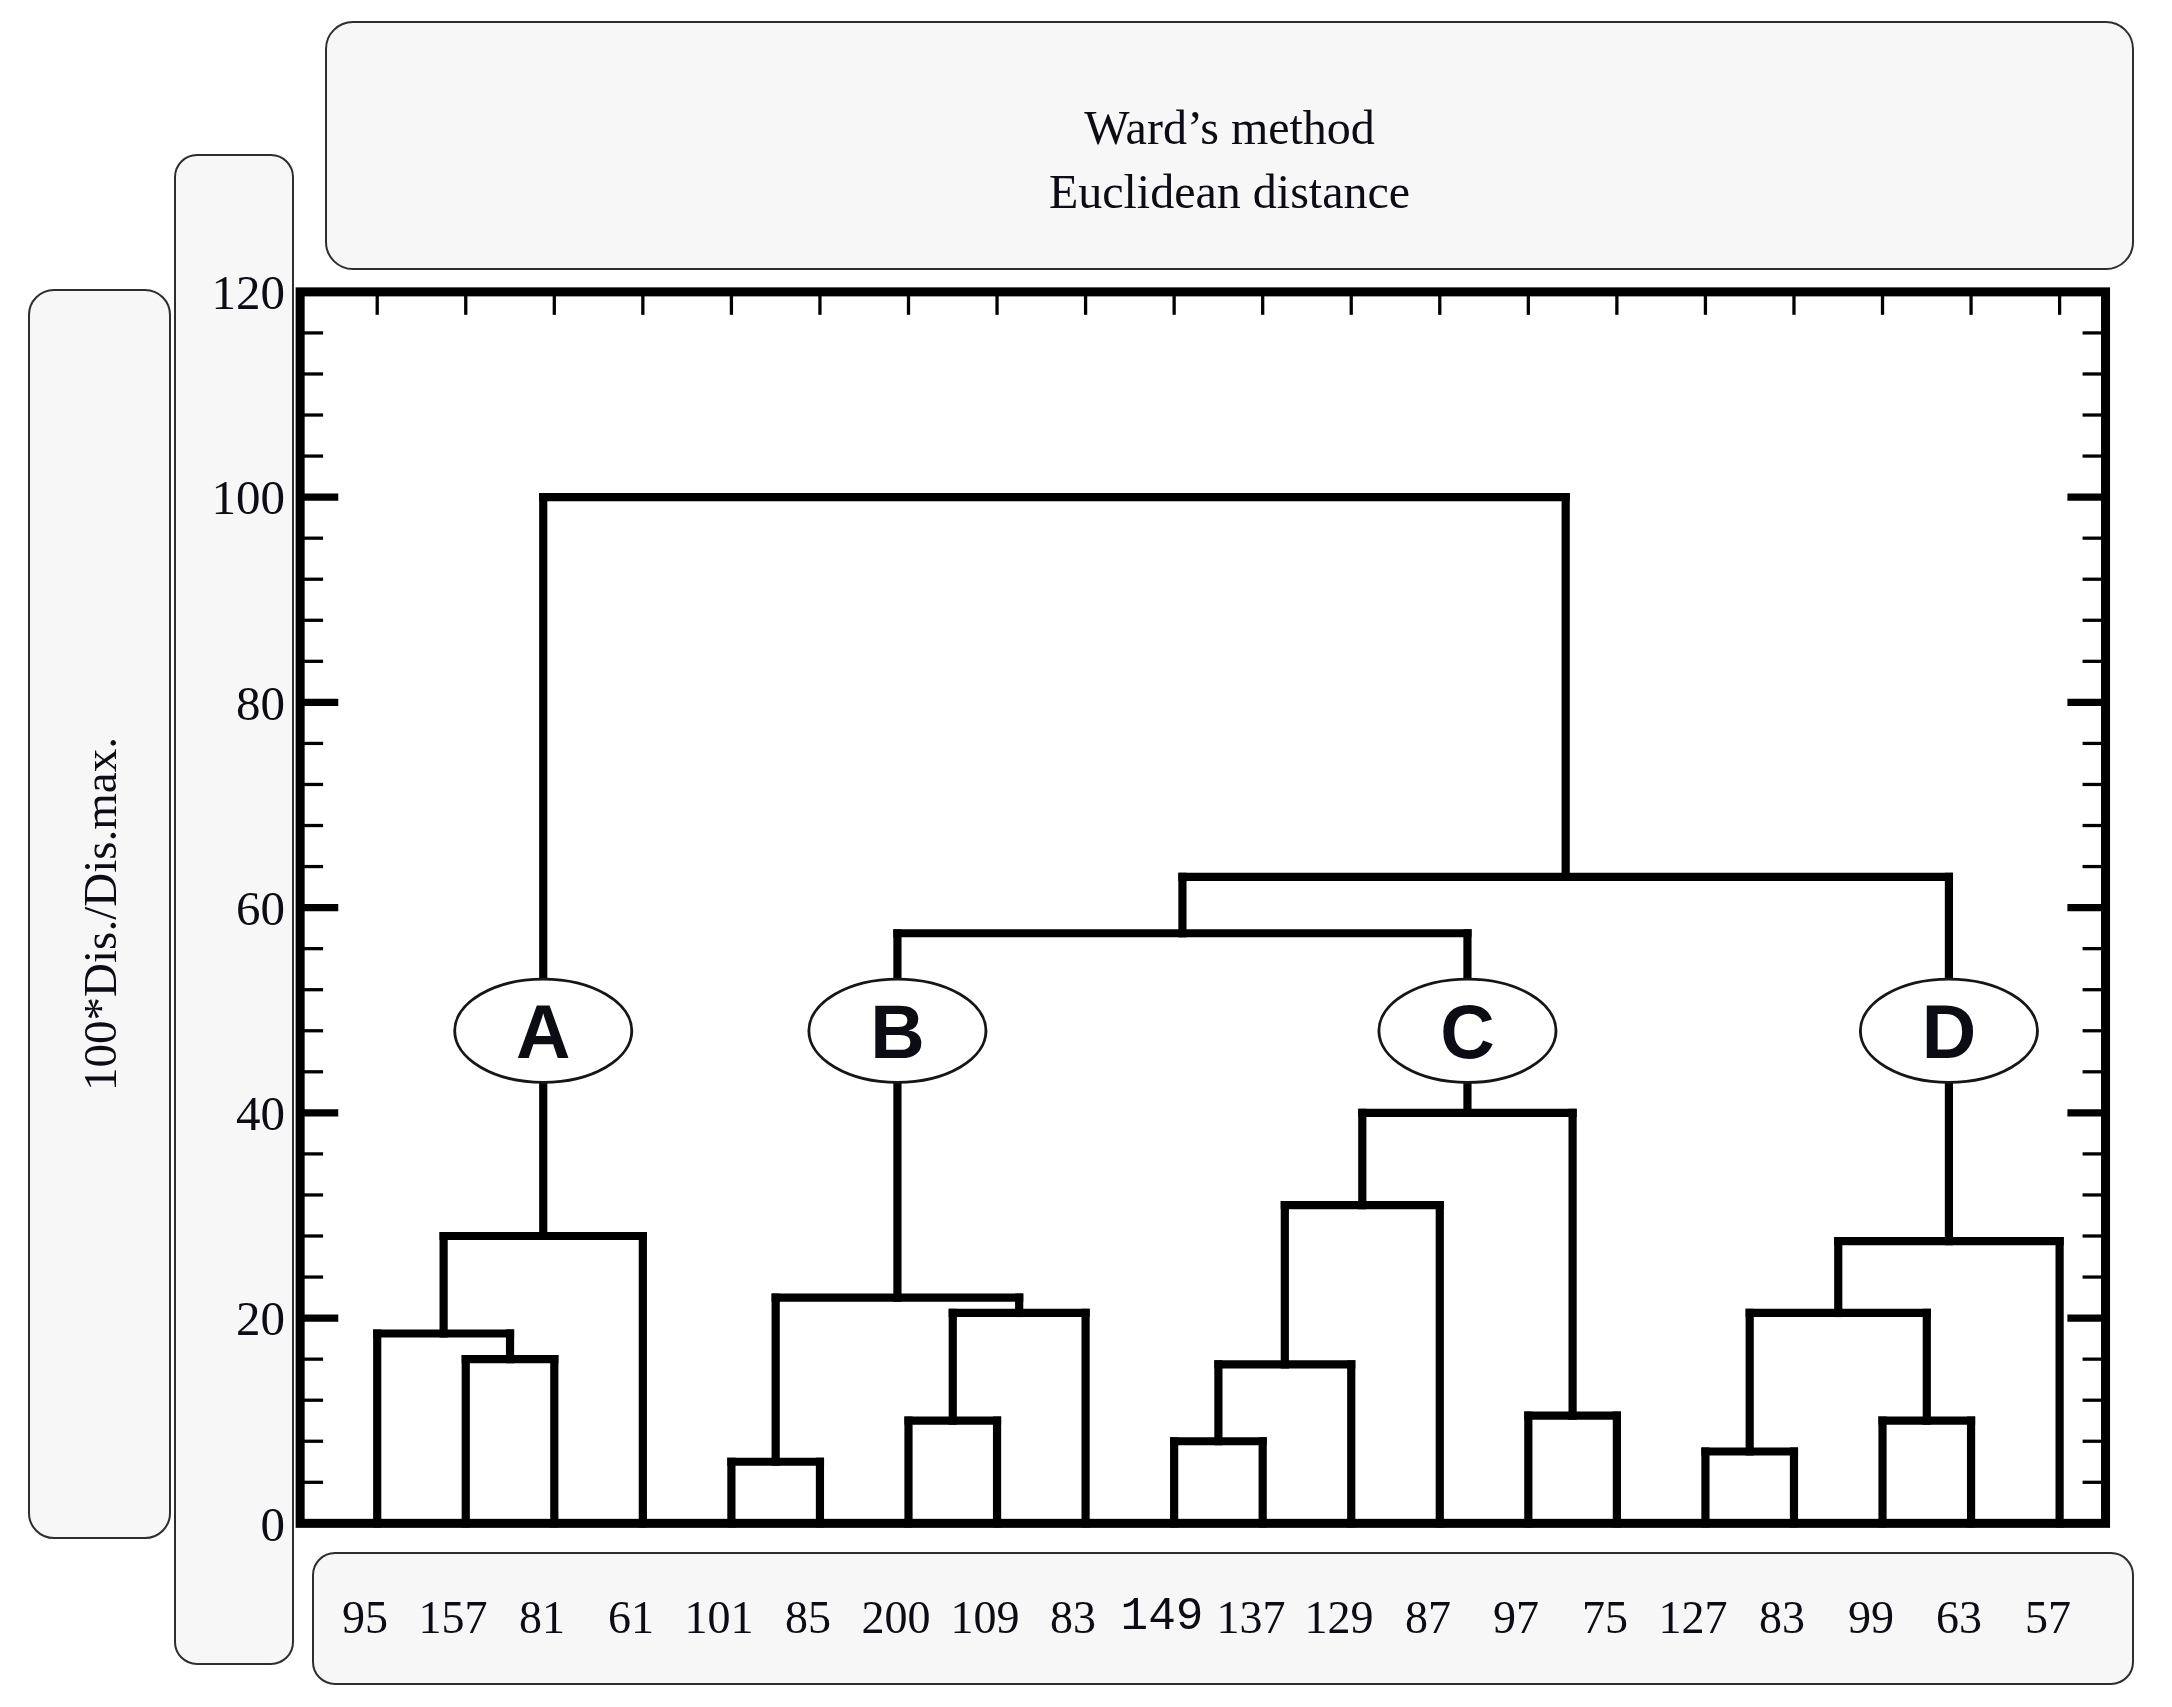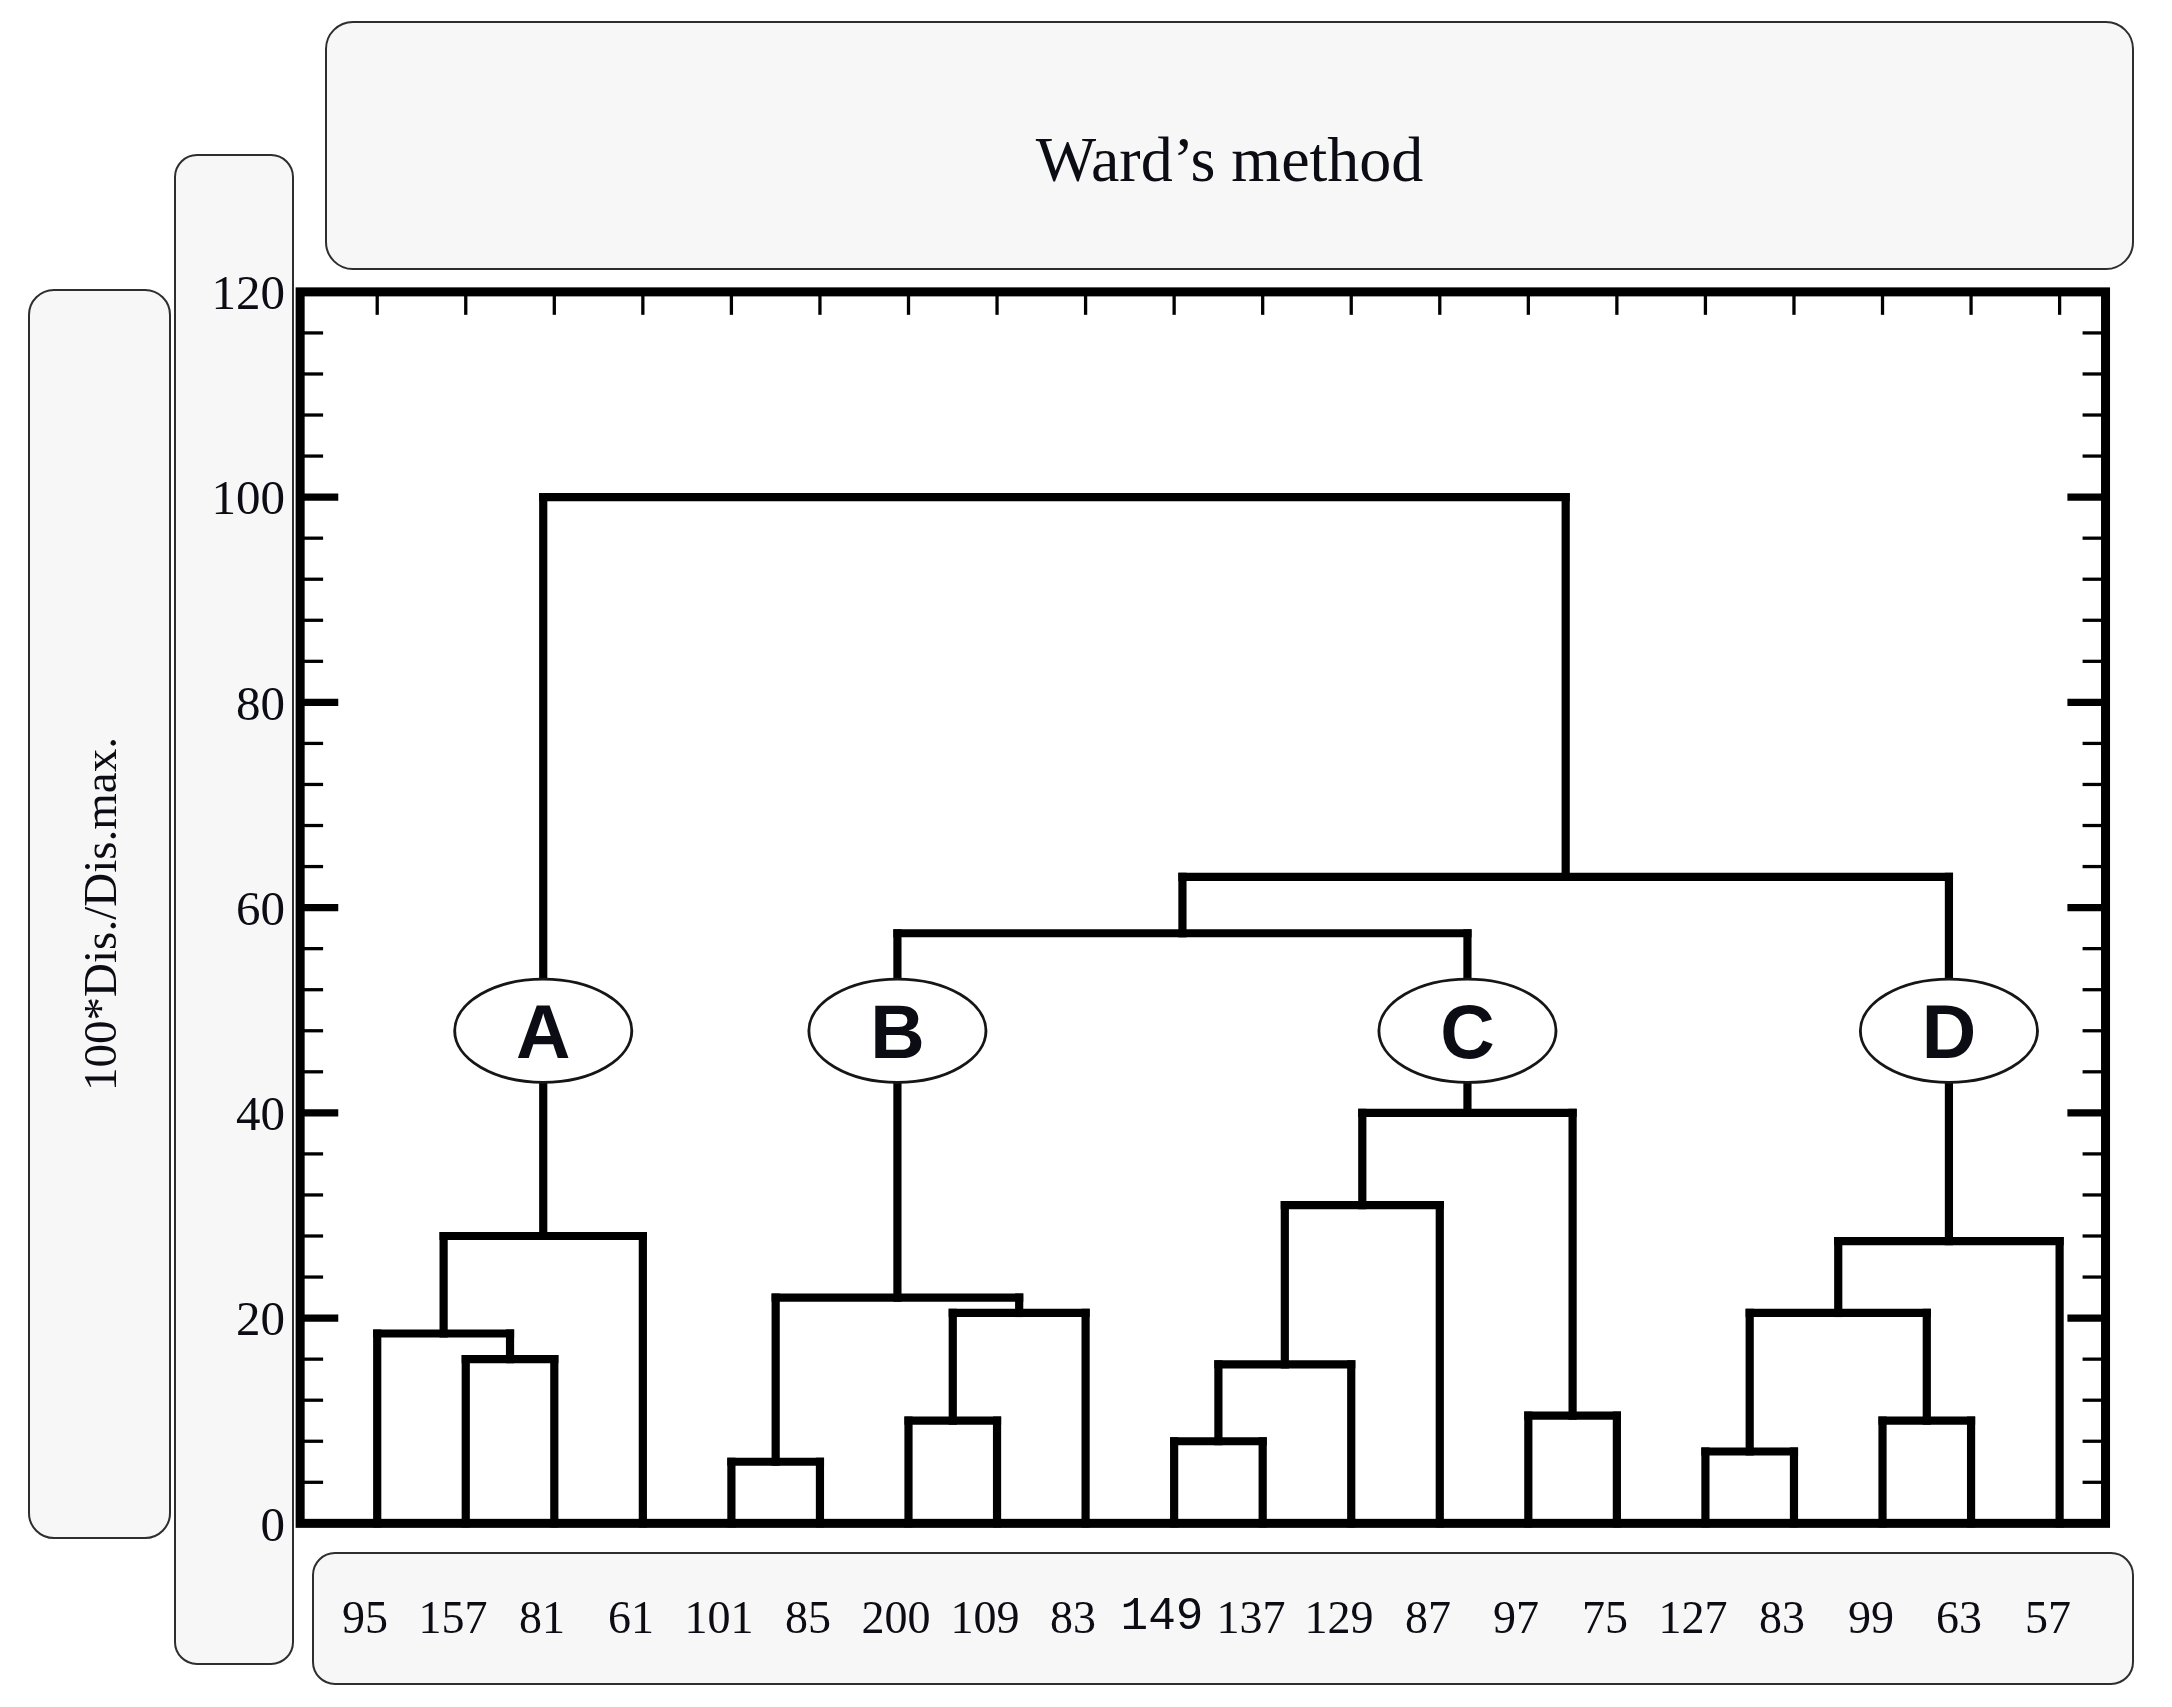--- a/index.html
+++ b/index.html
@@ -2,37 +2,38 @@
 <html style="font-size:13px"><head>
 <meta charset="utf-8">
 <style>
   html,body{margin:0;padding:0;background:#ffffff;}
   body{width:2172px;height:1707px;position:relative;overflow:hidden;
        font-family:"Liberation Serif","DejaVu Serif",serif;color:#0c0c14;}
   .rbox{position:absolute;background:#f7f7f7;border:2.5px solid #2e2e2e;box-sizing:border-box;}
   #title-box{left:325px;top:21.3px;width:1809px;height:249px;border-radius:28px;
              display:flex;flex-direction:column;align-items:center;justify-content:center;
              padding-top:28px;row-gap:13px;}
-  .title-line{font-size:64px;line-height:51px;white-space:nowrap;}
+  .title-line{font-size:48px;line-height:51px;white-space:nowrap;}
   #ylabel-box{left:28px;top:289px;width:143px;height:1250px;border-radius:26px;}
   #ylabel-text{position:absolute;left:50%;top:50%;
                transform:translate(-50%,-50%) rotate(-90deg);
                font-size:47px;white-space:nowrap;}
   #tick-box{left:174px;top:154px;width:120px;height:1511px;border-radius:23px;}
   #bottom-box{left:312px;top:1552px;width:1822px;height:133px;border-radius:23px;}
   #plot-svg{position:absolute;left:0;top:0;}
   #labels-layer{position:absolute;left:0;top:0;width:1860px;height:1707px;pointer-events:none;}
   .y-tick-label{position:absolute;transform:translate(-100%,-50%);font-size:49px;white-space:nowrap;}
   .leaf-label{position:absolute;transform:translate(-50%,-50%);font-size:46px;white-space:nowrap;}
 </style>
 </head>
 <body>
 
 <div class="rbox" id="title-box">
   <div class="title-line">Ward’s method</div>
+  <div class="title-line">Euclidean distance</div>
 </div>
 
 <div class="rbox" id="ylabel-box">
   <span id="ylabel-text">100*Dis./Dis.max.</span>
 </div>
 
 <div class="rbox" id="tick-box"></div>
 
 <div class="rbox" id="bottom-box"></div>
 

